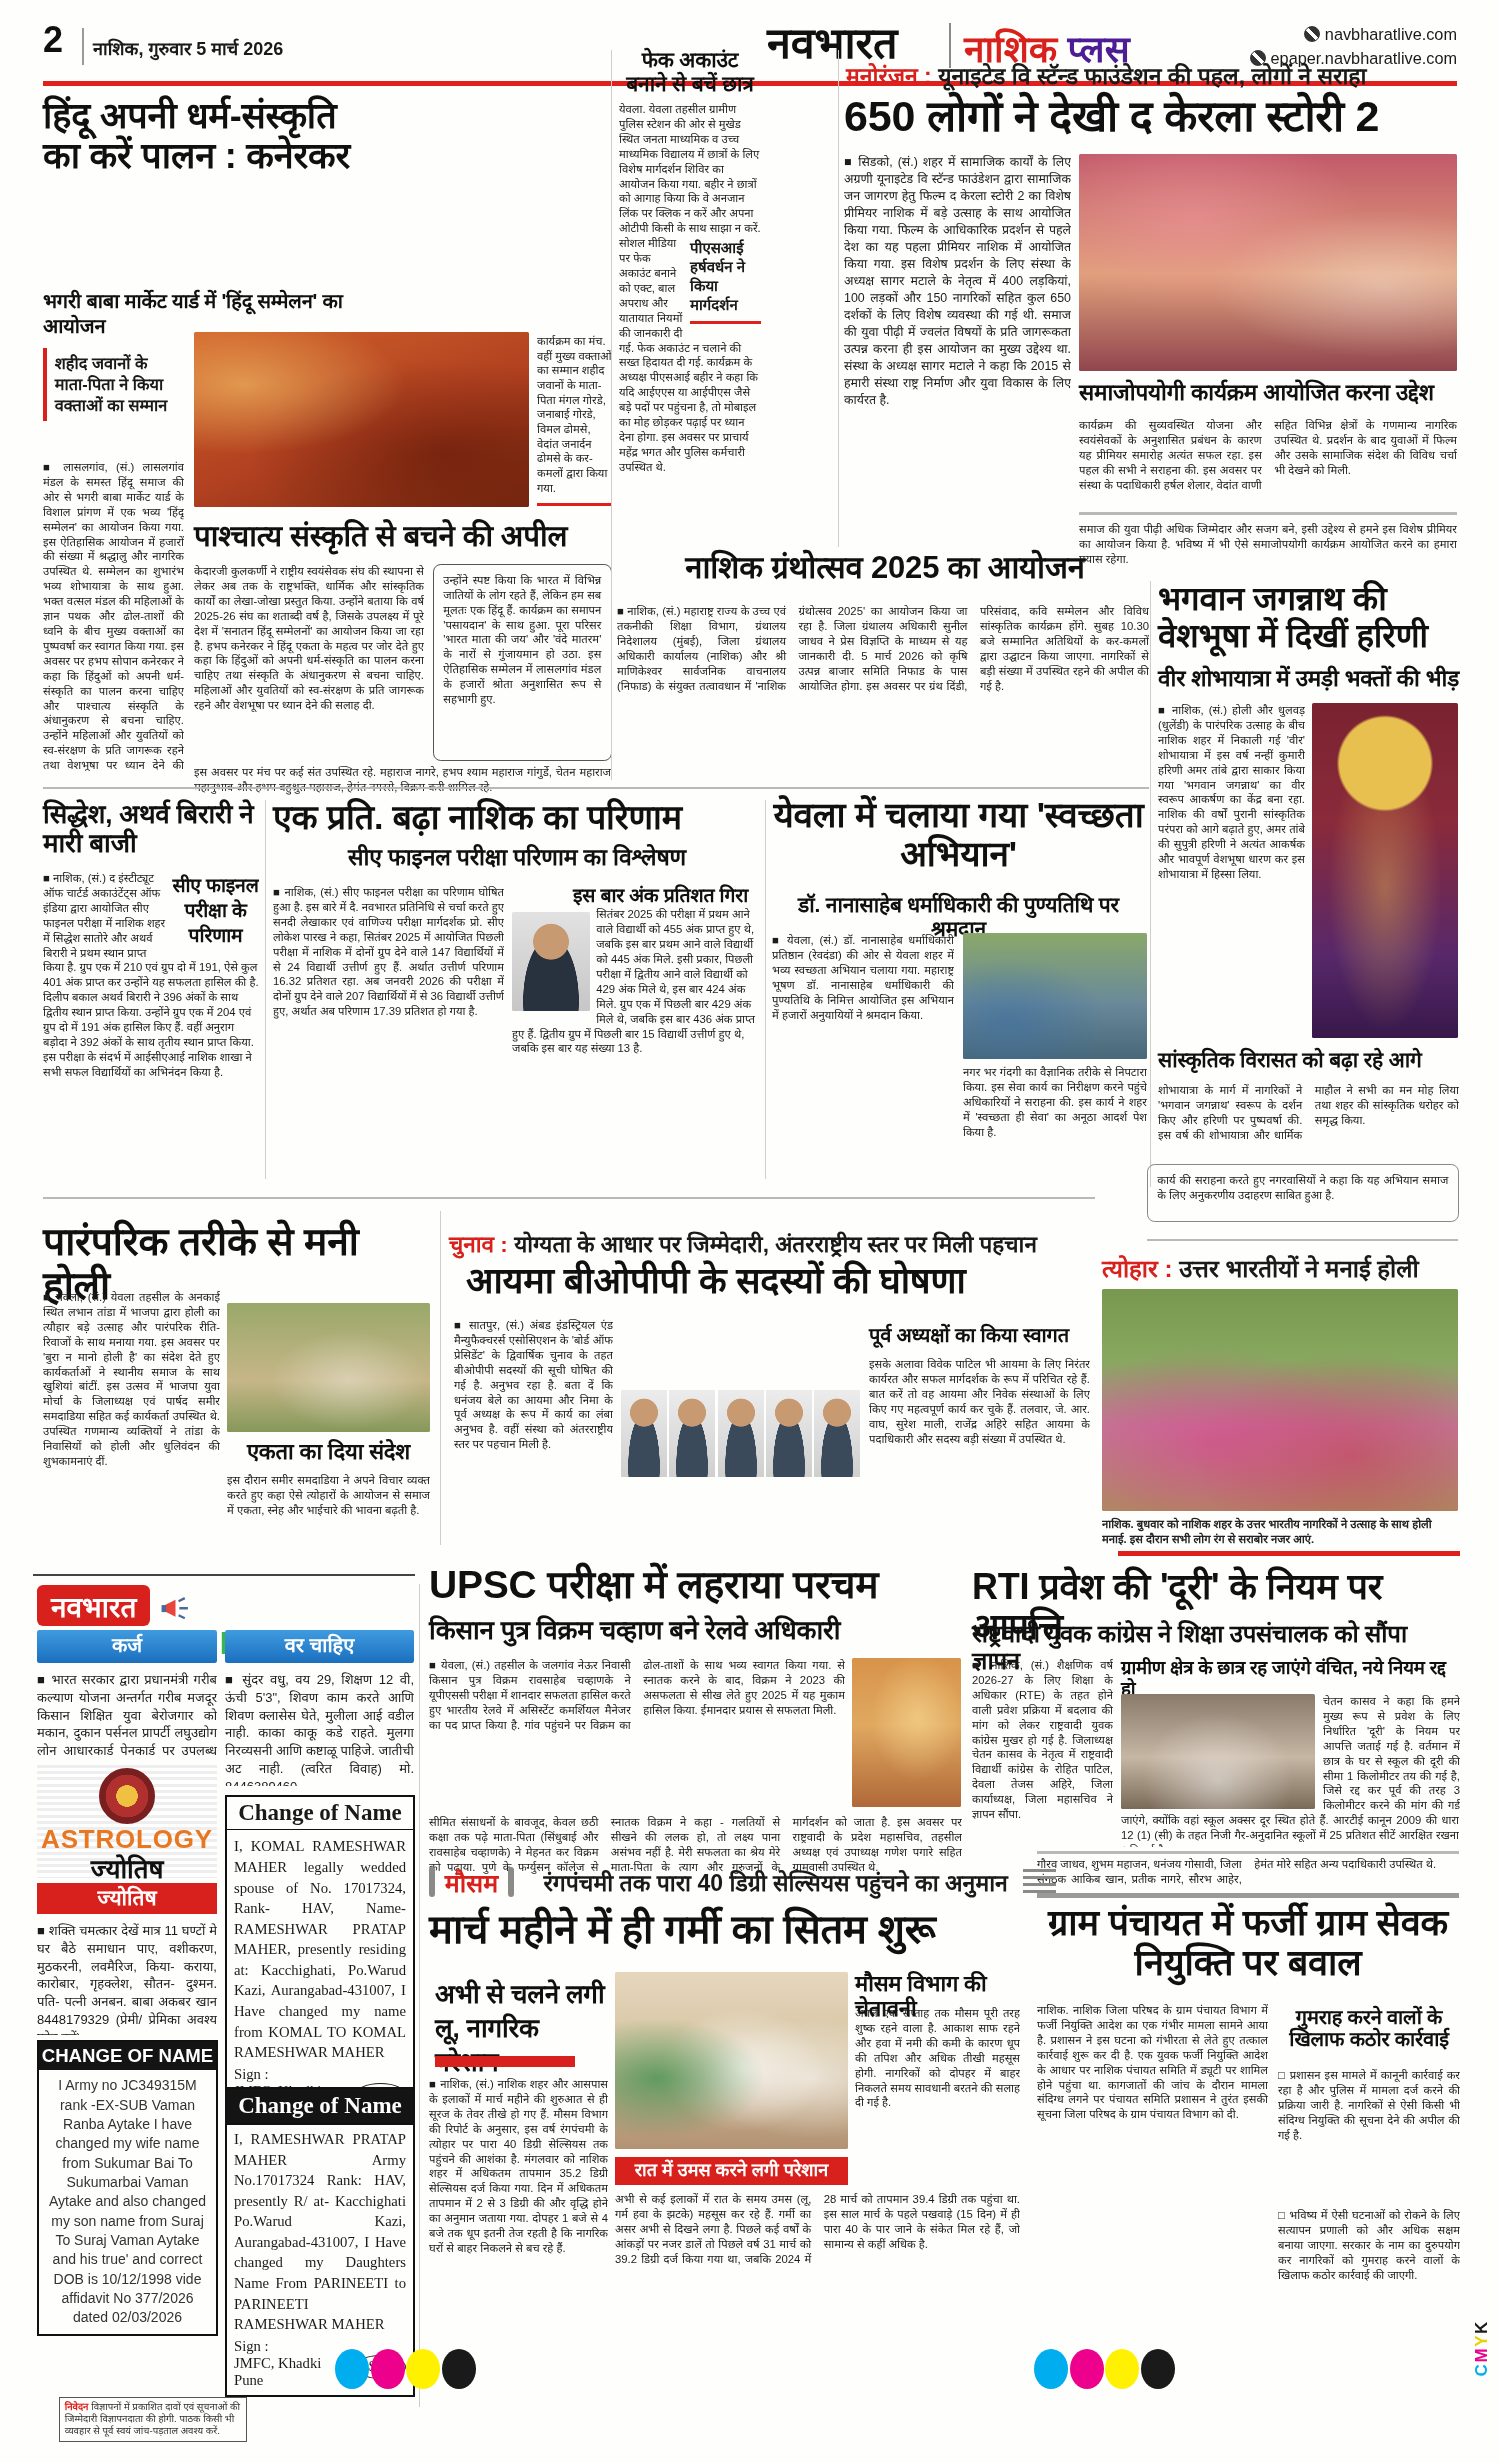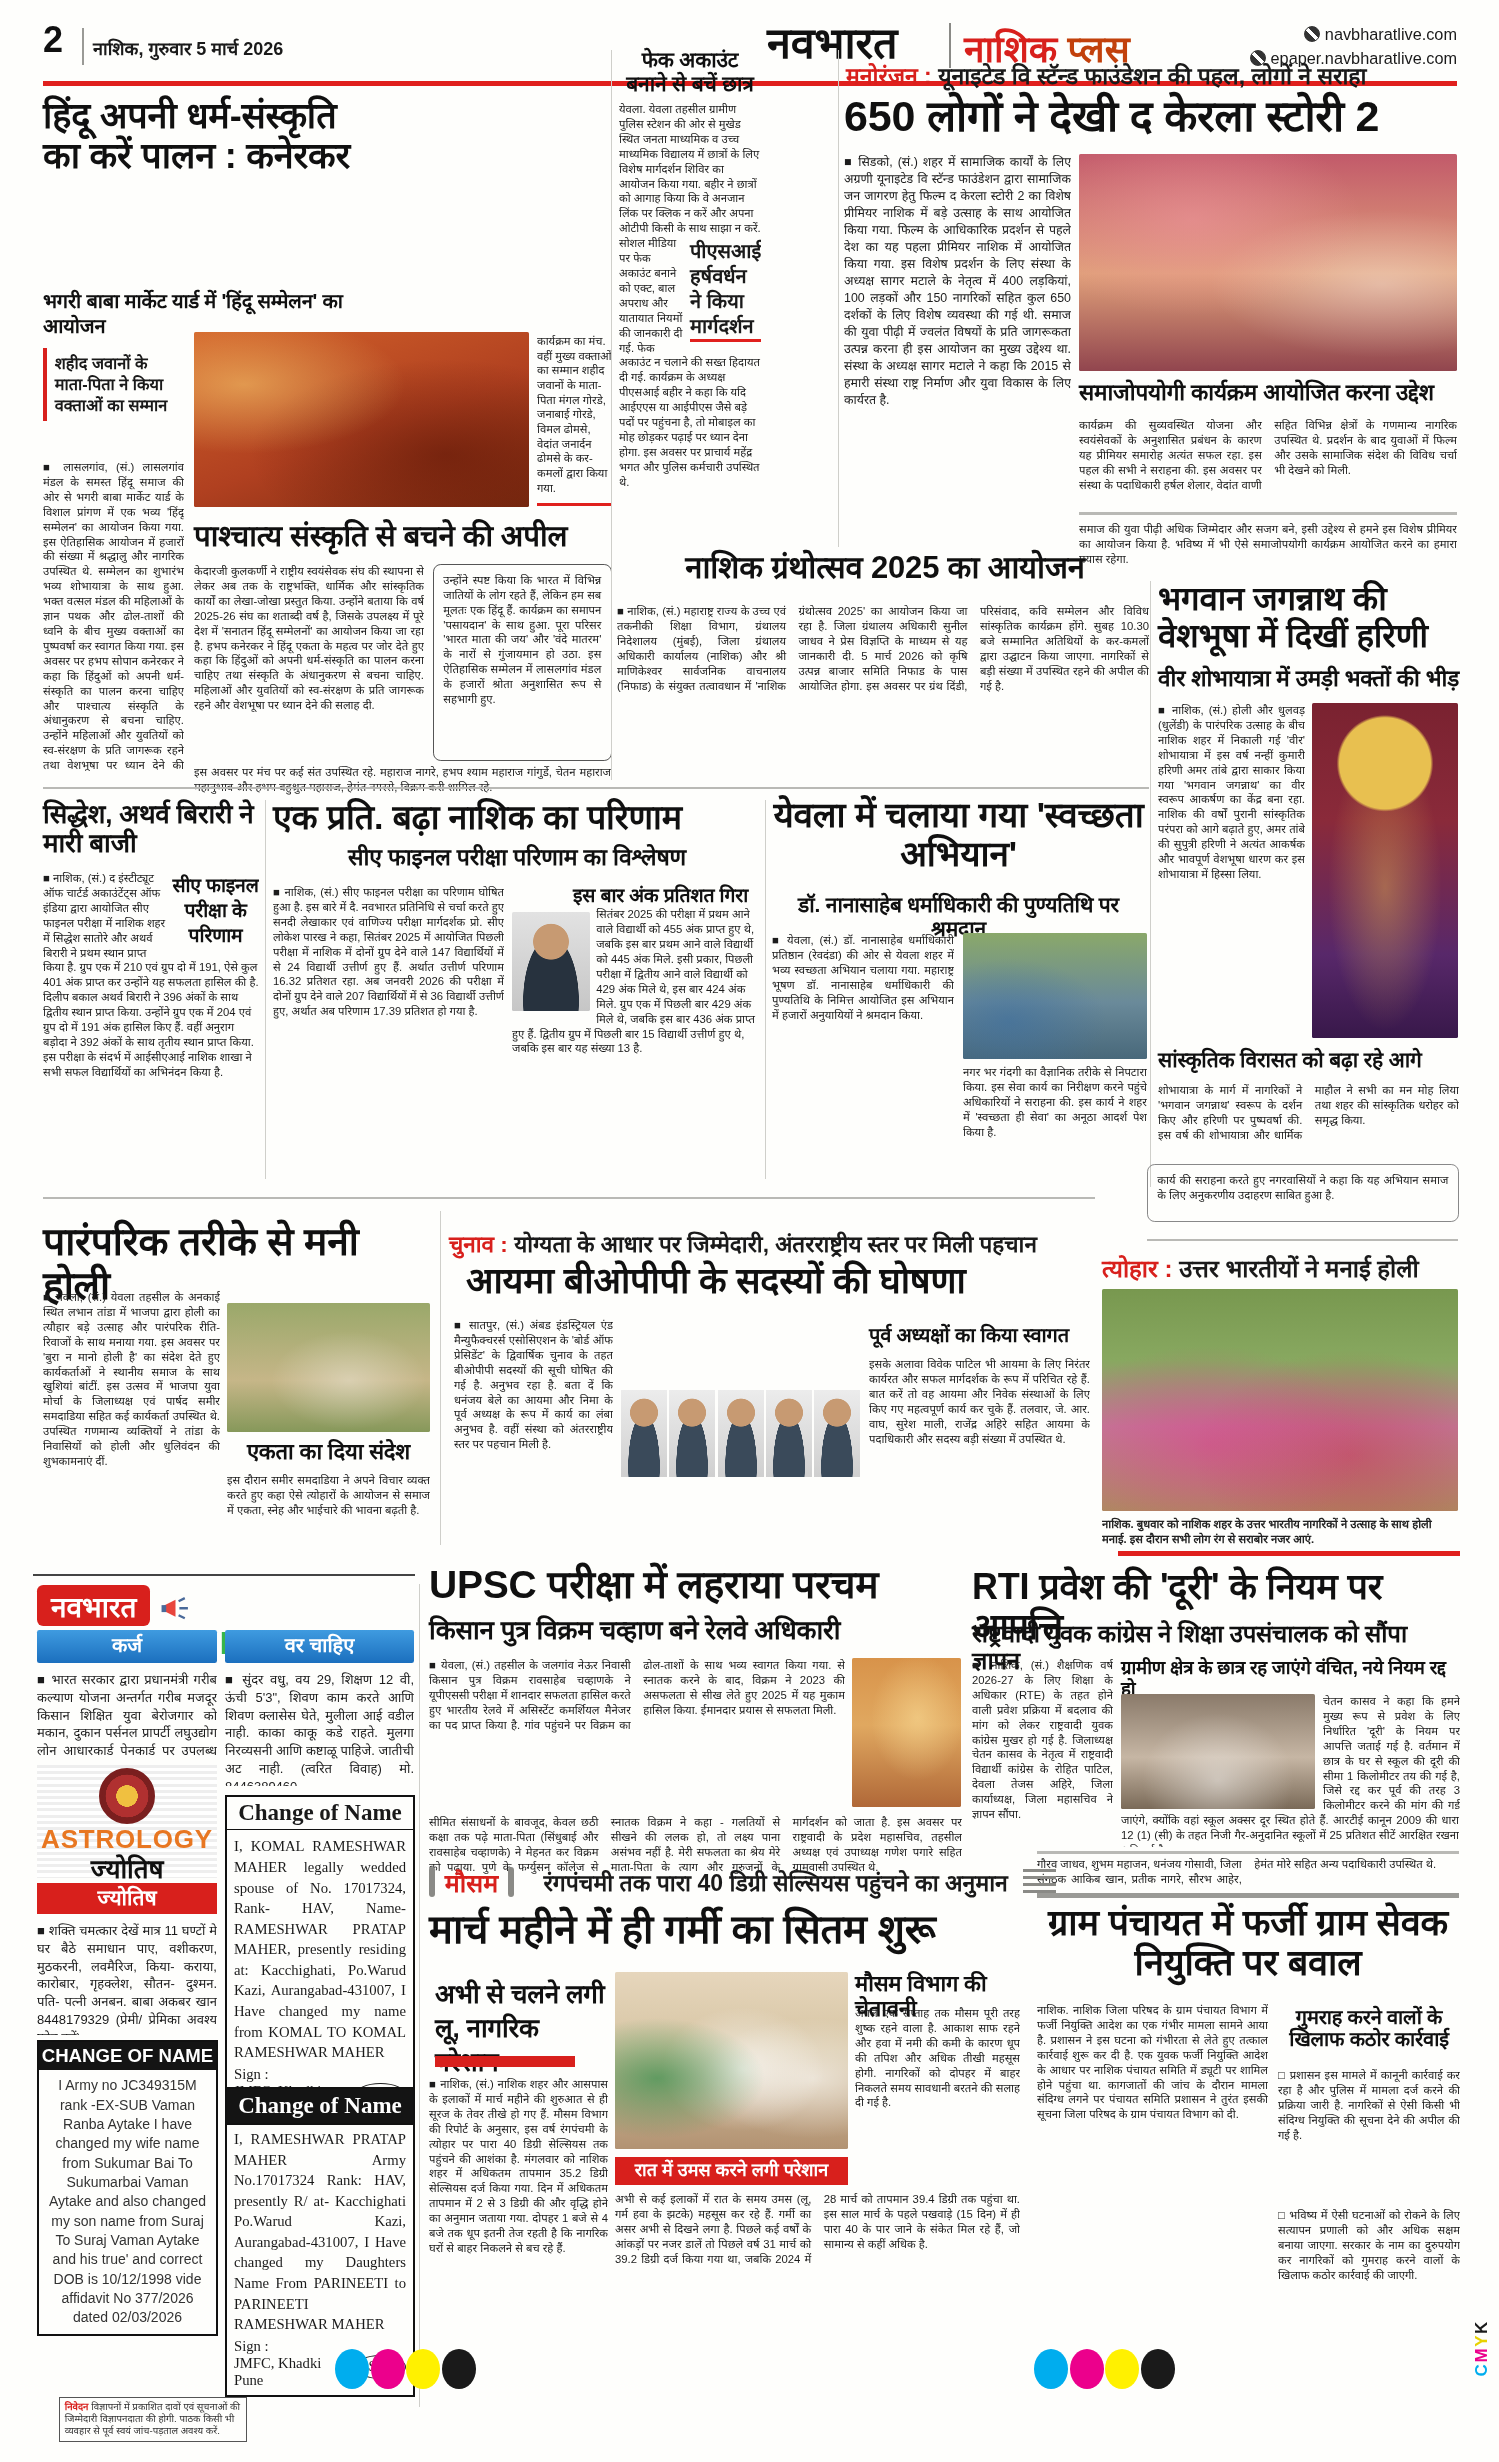--- a/index.html
+++ b/index.html
@@ -44,21 +44,21 @@
 
 <div id="page">
 
   <div class="abs hl" style="left:43px;top:20px;font-size:36px;">2</div>
   <div class="abs" style="left:82px;top:28px;width:1.6px;height:37px;background:#9a9a96;"></div>
   <div class="abs b" style="left:93px;top:36px;font-size:18px;">नाशिक, गुरुवार 5 मार्च 2026</div>
   <div class="abs hl" style="left:767px;top:18.6px;font-size:43px;">नवभारत</div>
   <div class="abs" style="left:949px;top:23px;width:2.3px;height:45px;background:#8a8a86;"></div>
   <div class="abs" style="left:964px;top:22px;font-size:37px;font-weight:800;">
     <span class="red">नाशिक</span>
-    <span style="color:#c2410c;">प्लस</span>
+    <span style="color:#4c1d95;">प्लस</span>
   </div>
   <div class="abs" style="left:1230px;top:25px;width:227px;text-align:right;font-size:16.3px;">
     <div><span class="url-icon"></span><span>navbharatlive.com</span></div>
     <div style="margin-top:4.7px;"><span class="url-icon"></span><span>epaper.navbharatlive.com</span></div>
   </div>
   <div class="abs" style="left:43px;top:81px;width:1414px;height:5.4px;background:#e0201d;"></div>
 
   <div class="abs hl" style="left:43px;top:96px;width:314px;font-size:36px;">हिंदू अपनी धर्म-संस्कृति का करें पालन : कनेरकर</div>
   <div class="abs hl" style="left:43px;top:289px;width:311px;font-size:20px;line-height:1.25;">भगरी बाबा मार्केट यार्ड में 'हिंदू सम्मेलन' का आयोजन</div>
   <div class="abs quote-red" style="left:43px;top:348px;width:130px;">शहीद जवानों के माता-पिता ने किया वक्ताओं का सम्मान</div>
@@ -68,21 +68,21 @@
 
   <div class="abs hl" style="left:194px;top:519px;width:417px;font-size:29.5px;">पाश्चात्य संस्कृति से बचने की अपील</div>
   <div class="abs body small" style="left:194px;top:564px;width:230px;height:196px;overflow:hidden;">केदारजी कुलकर्णी ने राष्ट्रीय स्वयंसेवक संघ की स्थापना से लेकर अब तक के राष्ट्रभक्ति, धार्मिक और सांस्कृतिक कार्यों का लेखा-जोखा प्रस्तुत किया. उन्होंने बताया कि वर्ष 2025-26 संघ का शताब्दी वर्ष है, जिसके उपलक्ष्य में पूरे देश में 'सनातन हिंदू सम्मेलनों' का आयोजन किया जा रहा है. हभप कनेरकर ने हिंदू एकता के महत्व पर जोर देते हुए कहा कि हिंदुओं को अपनी धर्म-संस्कृति का पालन करना चाहिए तथा संस्कृति के अंधानुकरण से बचना चाहिए. महिलाओं और युवतियों को स्व-संरक्षण के प्रति जागरूक रहने और वेशभूषा पर ध्यान देने की सलाह दी.</div>
   <div class="abs boxed body small" style="left:433px;top:564px;width:158px;height:179px;overflow:hidden;">उन्होंने स्पष्ट किया कि भारत में विभिन्न जातियों के लोग रहते हैं, लेकिन हम सब मूलतः एक हिंदू हैं. कार्यक्रम का समापन 'पसायदान' के साथ हुआ. पूरा परिसर 'भारत माता की जय' और 'वंदे मातरम' के नारों से गुंजायमान हो उठा. इस ऐतिहासिक सम्मेलन में लासलगांव मंडल के हजारों श्रोता अनुशासित रूप से सहभागी हुए.</div>
   <div class="abs body small" style="left:194px;top:765px;width:417px;height:31px;overflow:hidden;">इस अवसर पर मंच पर कई संत उपस्थित रहे. महाराज नागरे, हभप श्याम महाराज गांगुर्डे, चेतन महाराज महानुभाव और हभप बहुश्रुत महाराज, हेमंत नगरसे, विक्रम करी शामिल रहे.</div>
 
   <div class="abs vrule" style="left:611px;top:50px;height:730px;"></div>
   <div class="abs hl ctr" style="left:619px;top:48px;width:142px;font-size:21px;">फेक अकाउंट बनाने से बचें छात्र</div>
   <div class="abs" style="left:619px;top:102px;width:142px;height:411px;overflow:hidden;">
     <span class="body small">येवला. येवला तहसील ग्रामीण पुलिस स्टेशन की ओर से मुखेड स्थित जनता माध्यमिक व उच्च माध्यमिक विद्यालय में छात्रों के लिए विशेष मार्गदर्शन शिविर का आयोजन किया गया. बहीर ने छात्रों को आगाह किया कि वे अनजान लिंक पर क्लिक न करें और अपना ओटीपी किसी के साथ साझा न करें.</span>
-    <div class="b" style="float:right;width:71px;margin:3.1px 0 3.1px 4.7px;font-size:20px;line-height:1.25;border-bottom:3.1px solid #e0201d;padding-bottom:0;">पीएसआई हर्षवर्धन ने किया मार्गदर्शन</div>
+    <div class="b" style="float:right;width:71px;margin:3.1px 0 3.1px 4.7px;font-size:15px;line-height:1.25;border-bottom:3.1px solid #e0201d;padding-bottom:7px;">पीएसआई हर्षवर्धन ने किया मार्गदर्शन</div>
     <span class="body small">सोशल मीडिया पर फेक अकाउंट बनाने को एक्ट, बाल अपराध और यातायात नियमों की जानकारी दी गई. फेक अकाउंट न चलाने की सख्त हिदायत दी गई. कार्यक्रम के अध्यक्ष पीएसआई बहीर ने कहा कि यदि आईएएस या आईपीएस जैसे बड़े पदों पर पहुंचना है, तो मोबाइल का मोह छोड़कर पढ़ाई पर ध्यान देना होगा. इस अवसर पर प्राचार्य महेंद्र भगत और पुलिस कर्मचारी उपस्थित थे.</span>
   </div>
 
   <div class="abs vrule" style="left:838px;top:50px;height:497px;"></div>
   <div class="abs" style="left:846px;top:59px;width:613px;font-size:23px;font-weight:800;">
     <span class="red">मनोरंजन :</span>
     <span>यूनाइटेड वि स्टॅन्ड फाउंडेशन की पहल, लोगों ने सराहा</span>
   </div>
   <div class="abs hl" style="left:844px;top:92px;width:617px;font-size:43px;">650 लोगों ने देखी द केरला स्टोरी 2</div>
   <div class="abs body" style="left:844px;top:154px;width:227px;height:382px;overflow:hidden;">■ सिडको, (सं.) शहर में सामाजिक कार्यों के लिए अग्रणी यूनाइटेड वि स्टॅन्ड फाउंडेशन द्वारा सामाजिक जन जागरण हेतु फिल्म द केरला स्टोरी 2 का विशेष प्रीमियर नाशिक में बड़े उत्साह के साथ आयोजित किया गया. फिल्म के आधिकारिक प्रदर्शन से पहले देश का यह पहला प्रीमियर नाशिक में आयोजित किया गया. इस विशेष प्रदर्शन के लिए संस्था के अध्यक्ष सागर मटाले के नेतृत्व में 400 लड़कियां, 100 लड़कों और 150 नागरिकों सहित कुल 650 दर्शकों के लिए विशेष व्यवस्था की गई थी. समाज की युवा पीढ़ी में ज्वलंत विषयों के प्रति जागरूकता उत्पन्न करना ही इस आयोजन का मुख्य उद्देश्य था. संस्था के अध्यक्ष सागर मटाले ने कहा कि 2015 से हमारी संस्था राष्ट्र निर्माण और युवा विकास के लिए कार्यरत है.</div>

